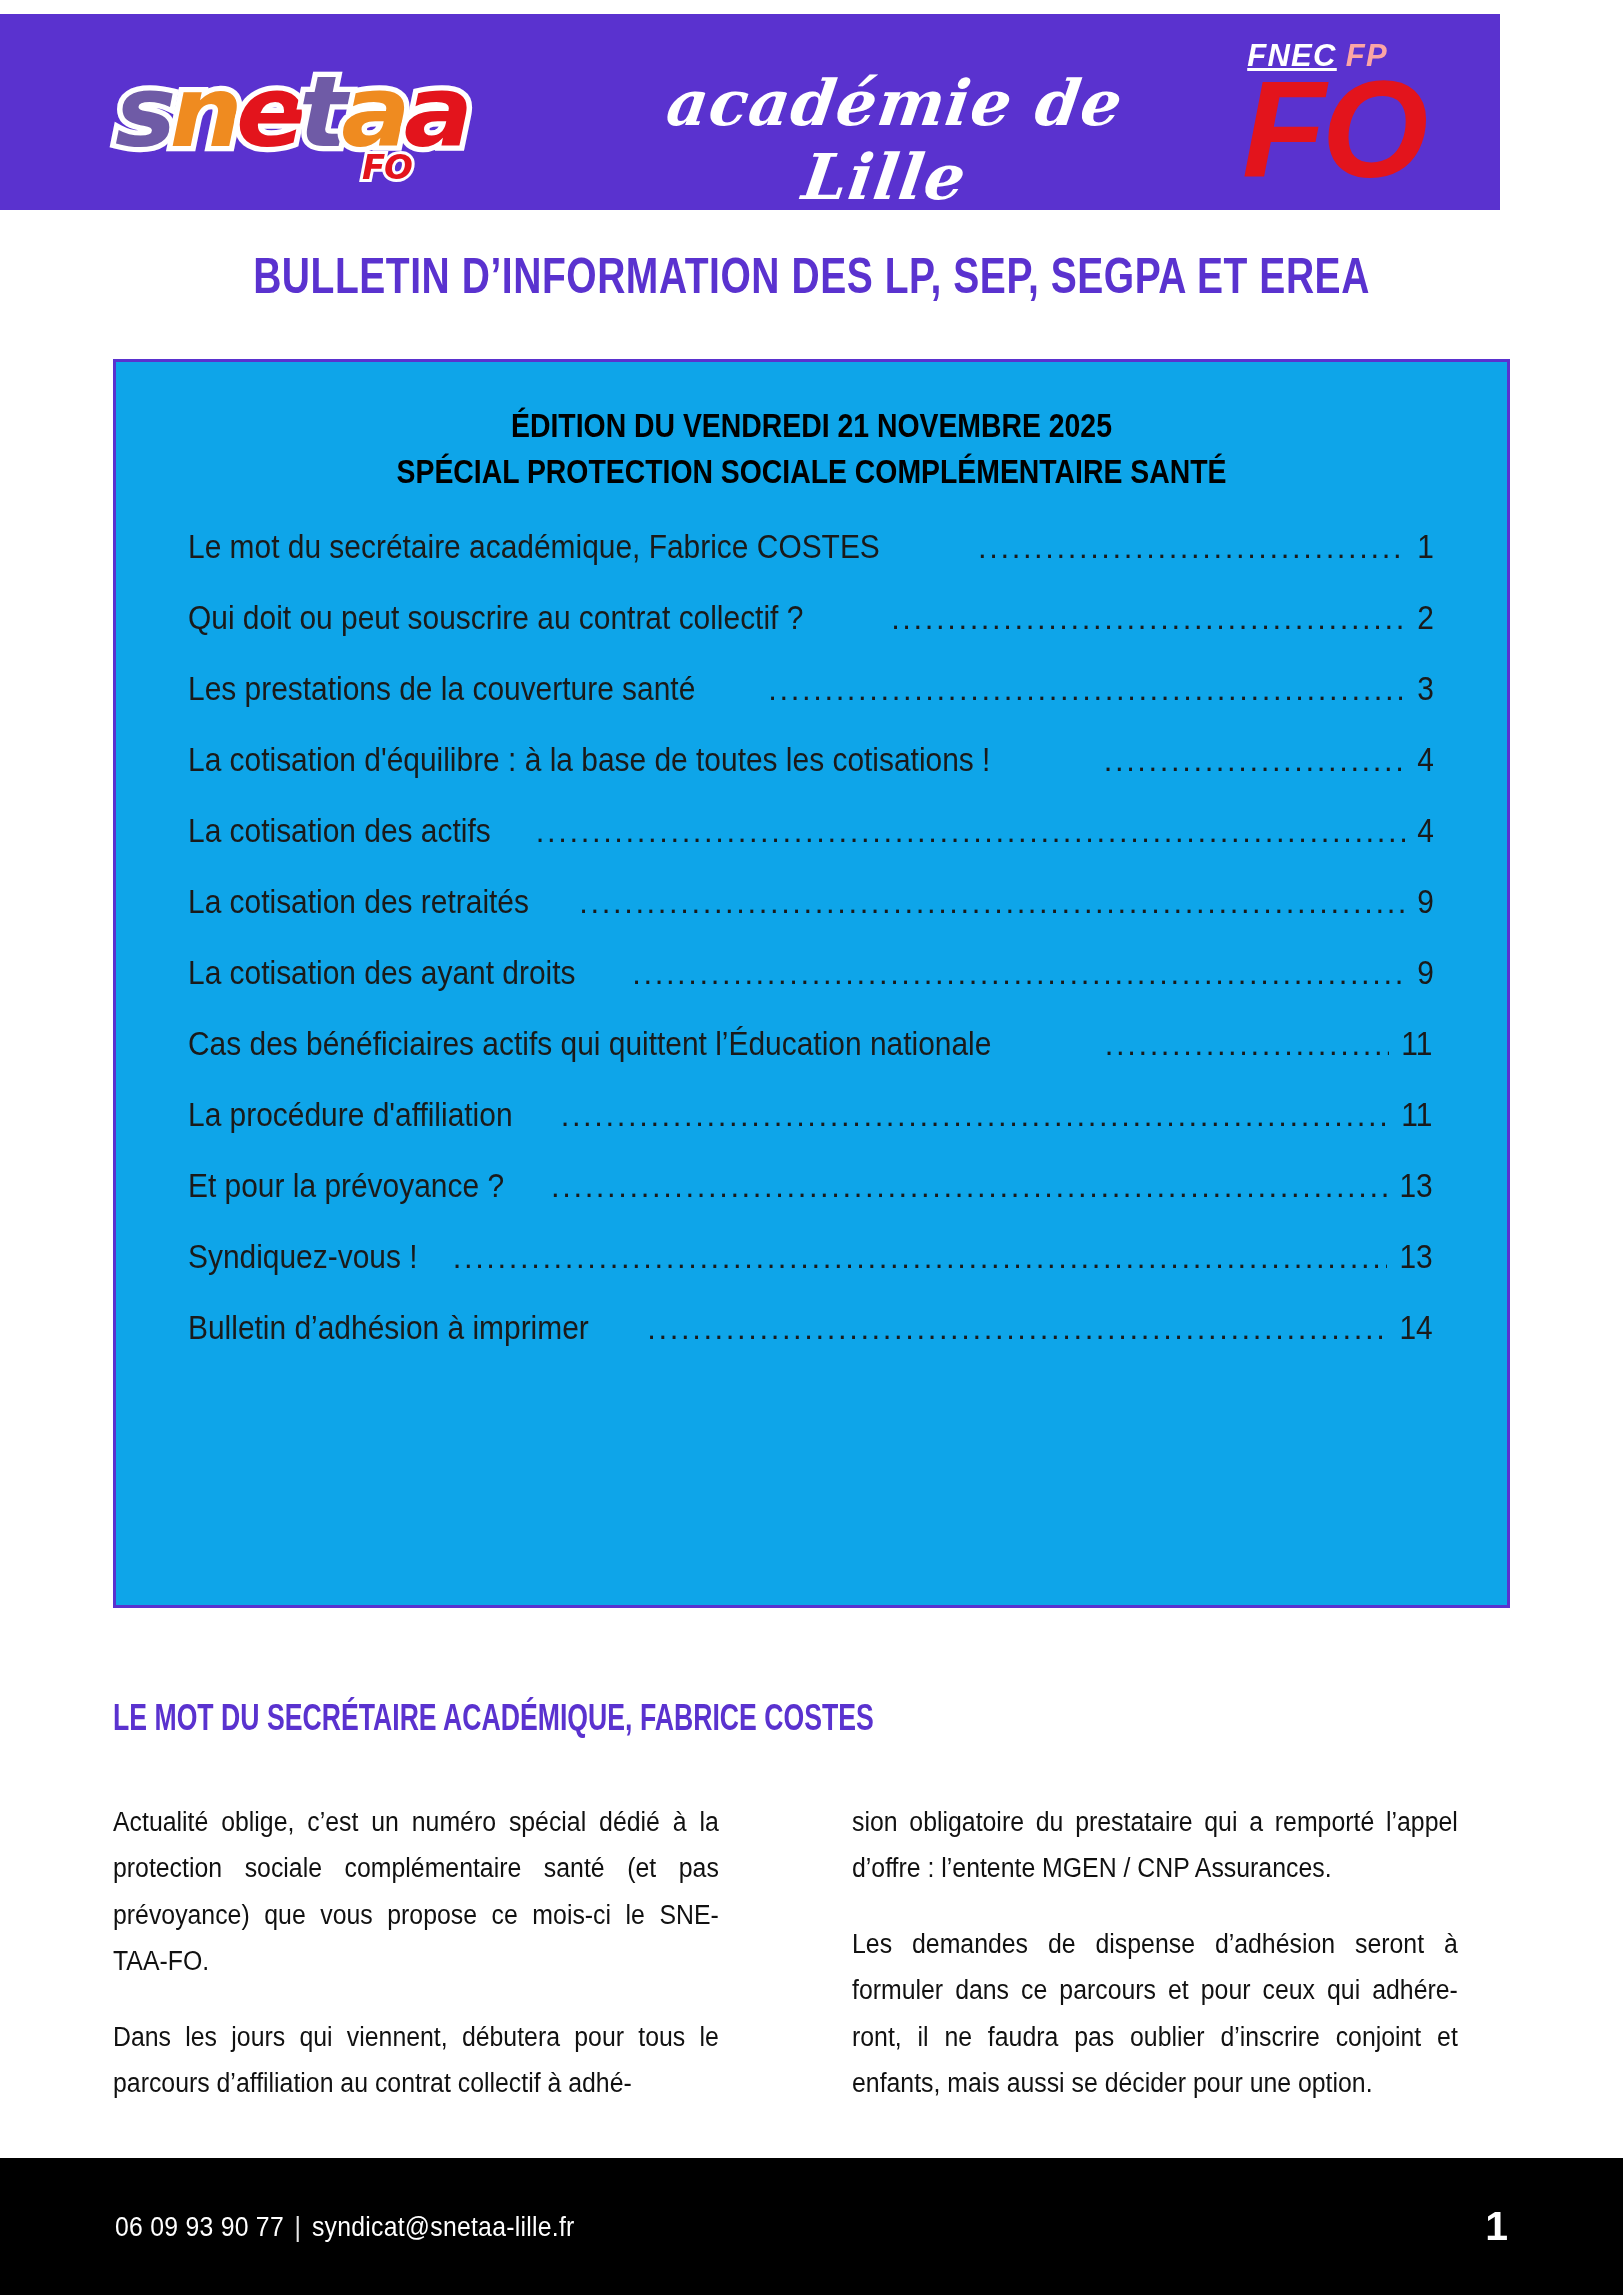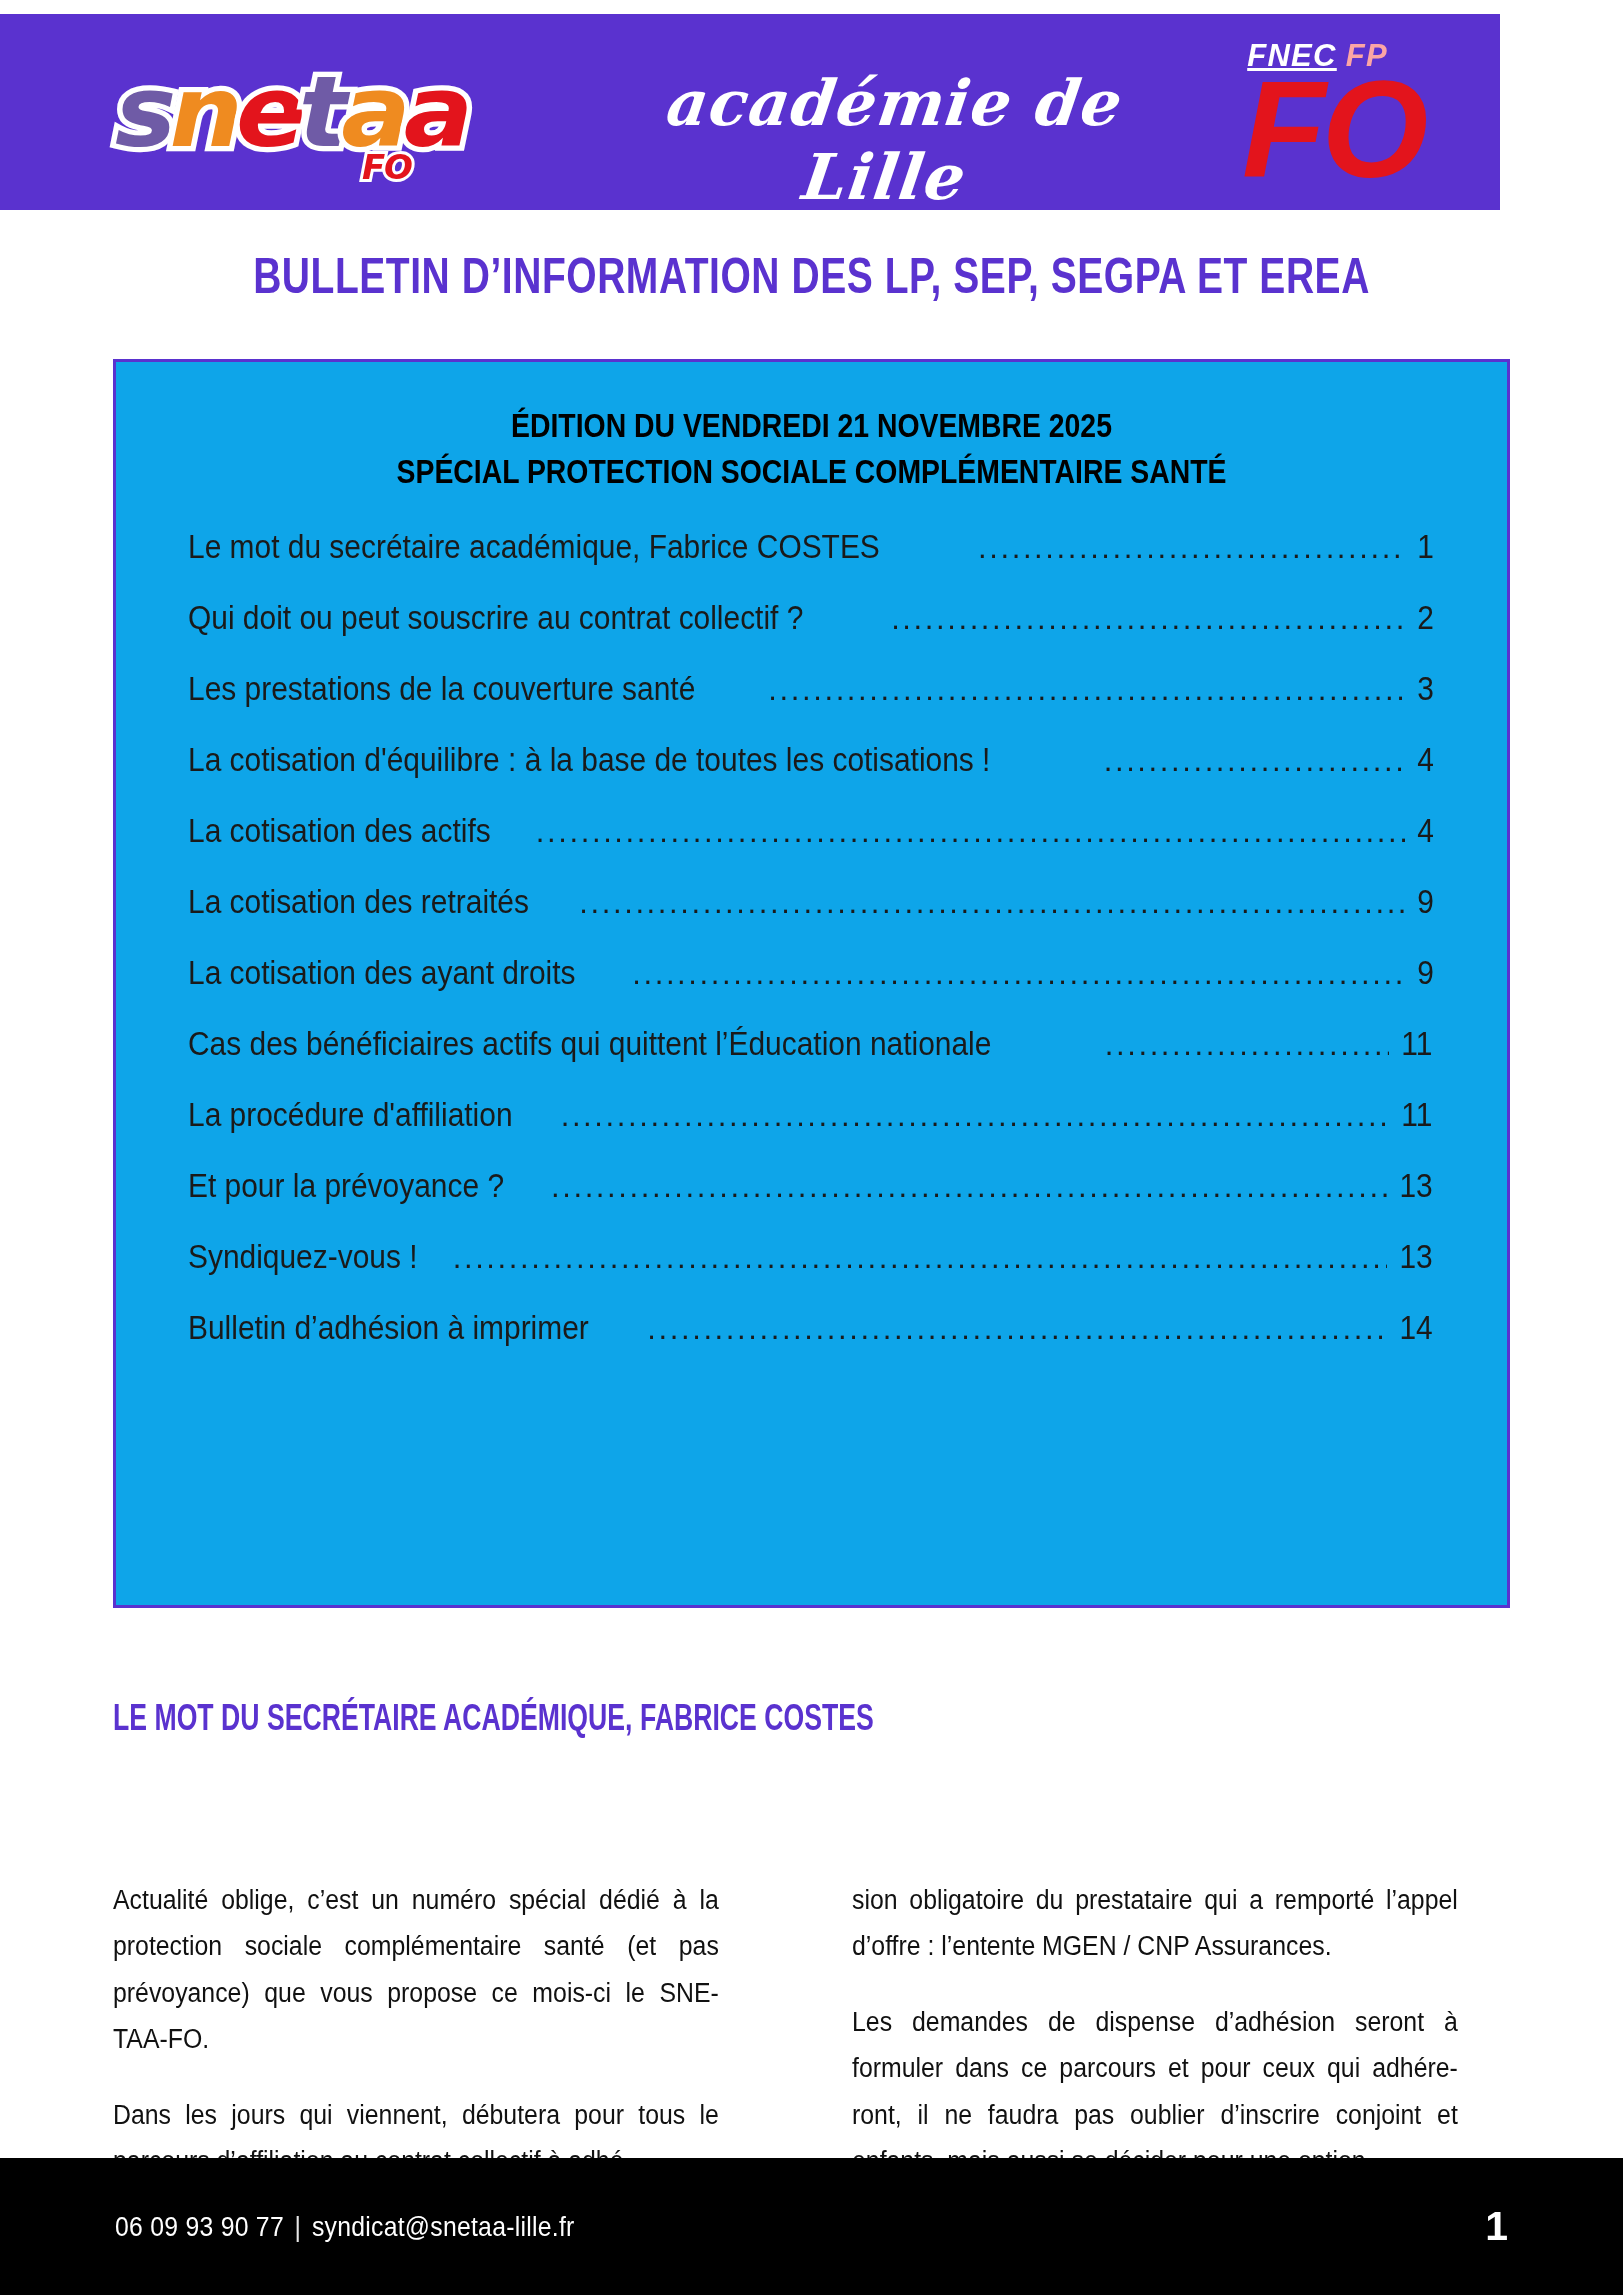--- a/index.html
+++ b/index.html
@@ -193,21 +193,21 @@
     color: #5a32cf;
     letter-spacing: 0px;
     transform: scaleX(0.72);
     transform-origin: left center;
     white-space: nowrap;
   }
 
   
   .columns {
     position: absolute;
-    top: 1877px;
+    top: 1799px;
     left: 113px;
     width: 1397px;
     display: flex;
     gap: 80px;
   }
   .col { width: 672px; }
   .col p {
     font-family: "Liberation Sans", sans-serif;
     font-size: 27px;
     line-height: 1.72;

